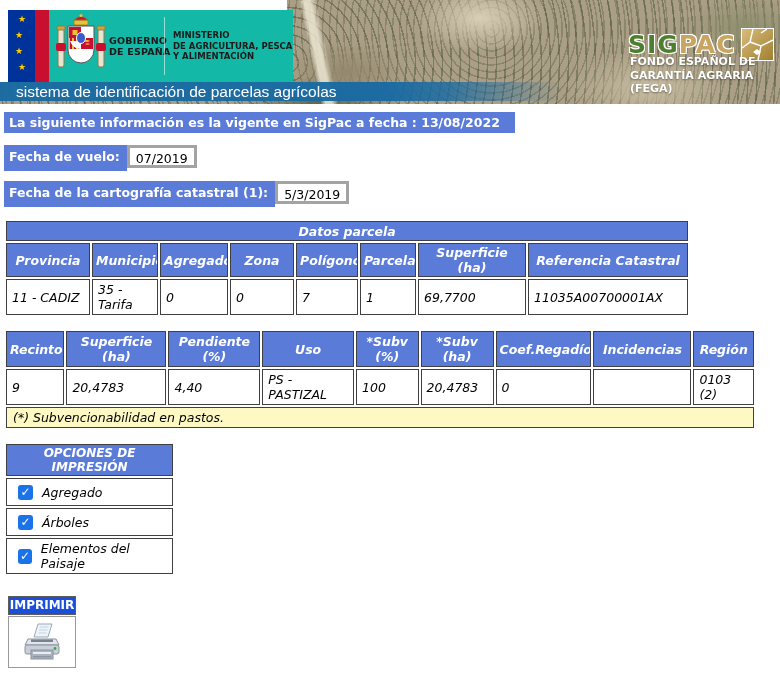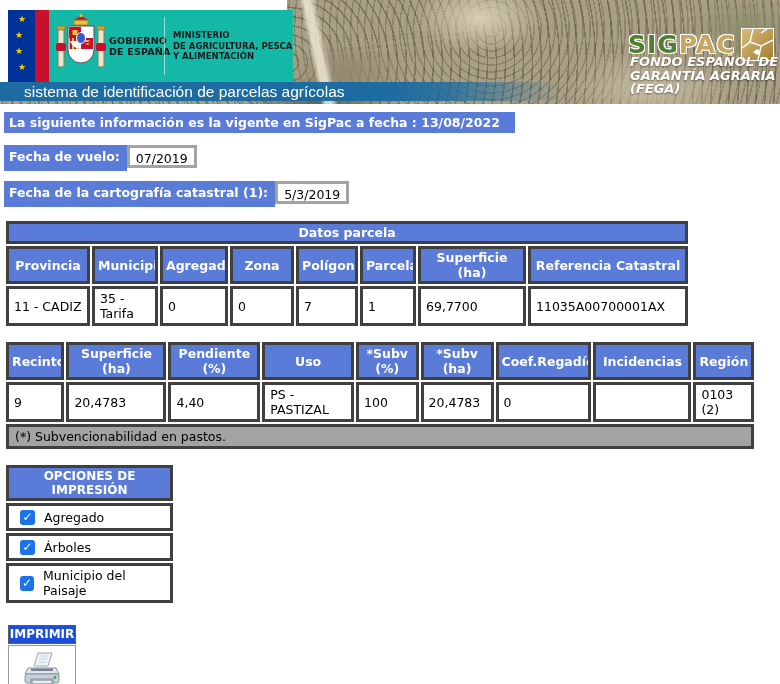--- a/index.html
+++ b/index.html
@@ -40,57 +40,56 @@
   .yellow-divider { position:absolute; left:115px; top:7px; bottom:7px; width:1px; background:rgba(255,255,255,0.55); }
   .min-text {
     position:absolute; left:124px; top:20px; font-size:8.5px; font-weight:bold;
     line-height:10.5px; color:#1a1a1a; white-space:pre-line;
   }
   .subtitle-bar {
     position:absolute; left:0; top:82px; width:780px; height:19px;
     background:linear-gradient(to right, rgba(24,106,163,0.96) 0px, rgba(24,106,163,0.96) 390px,
                rgba(24,106,163,0.8) 450px, rgba(24,106,163,0) 560px, rgba(24,106,163,0) 100%);
     color:#fff; font-family:"Liberation Sans",sans-serif; font-size:15.5px;
-    line-height:19px; padding-left:24px;
+    line-height:19px; padding-left:16px;
   }
   .sigpac-logo { position:absolute; left:628px; top:28px; display:flex; align-items:center; }
   .sigpac-logo .word { font-size:25px; font-weight:bold; letter-spacing:1px;
     text-shadow:-1px -1px 0 #fff,1px -1px 0 #fff,-1px 1px 0 #fff,1px 1px 0 #fff; }
   .sigpac-logo .sig { color:#4e7f2e; }
   .sigpac-logo .pac { color:#c8a560; }
   .parcel-icon { margin-left:5px; }
   .fega {
     position:absolute; left:630px; top:55px; color:#fff; font-weight:bold;
-    font-size:13px; line-height:13.5px; white-space:pre-line;
+    font-size:11px; line-height:13.5px; white-space:pre-line;
     text-shadow:0 1px 2px rgba(0,0,0,0.45);
-    font-style:italic;
   }
 
   
   .content { padding-left:4px; }
   .infobar {
     margin-top:8px; width:511px; height:21px; background:#5a7cd8; color:#fff;
     font-weight:bold; line-height:21px; padding-left:5px;
   }
   .field-row { display:flex; align-items:stretch; }
   .fr1 { margin-top:12px; } .fr2 { margin-top:10px; }
   .field-label {
     background:#5a7cd8; color:#fff; font-weight:bold; line-height:23px;
     height:26px; padding:0 7px 0 5px;
   }
   .field-box {
     background:#fff; border:3px solid #a3a3a3; height:23px; line-height:21px;
     padding:0 6px; min-width:58px;
   }
 
   table.tbl { border-collapse:separate; border-spacing:2px; table-layout:fixed; margin-top:12px; }
-  table.tbl td { border:3px solid #404040; overflow:hidden; }
+  table.tbl td { border:1px solid #404040; overflow:hidden;font-style:italic; }
   td.th { background:#5a7cd8; color:#fff; font-weight:bold; text-align:center; vertical-align:middle; padding:1px 3px; }
   td.td { background:#fff; text-align:left; vertical-align:middle; padding:2px 5px; }
-  td.foot { background:#a3a3a3; padding:2px 6px; vertical-align:middle; }
+  td.foot { background:#fef9c3; padding:2px 6px; vertical-align:middle; }
   .t-datos { width:668px; } .t-datos td { height:22px; }
   .t-datos .title-row td { height:20px; }
   .t-datos .data-row td { height:24px; }
   .t-rec { width:752px; margin-top:13px; }
   .t-rec .hdr-row td { height:36px; }
   .t-rec .data-row td { height:34px; }
   .t-rec .foot-row td { height:20px; }
 
   .t-opt { width:171px; margin-top:15px; }
   .t-opt td { height:28px; }
@@ -296,21 +295,21 @@
         <span class="opt-cell">
           <span class="cb"><span>✓</span></span>
           <span>Árboles</span>
         </span>
       </td>
     </tr>
     <tr>
       <td class="td">
         <span class="opt-cell">
           <span class="cb"><span>✓</span></span>
-          <span>Municipio del Paisaje</span>
+          <span>Elementos del Paisaje</span>
         </span>
       </td>
     </tr>
   </tbody>
     </table>
 
   <div class="imprimir">
     <div class="imp-head">IMPRIMIR</div>
     <div class="imp-box">
       <svg width="42" height="40" viewBox="0 0 42 40">

